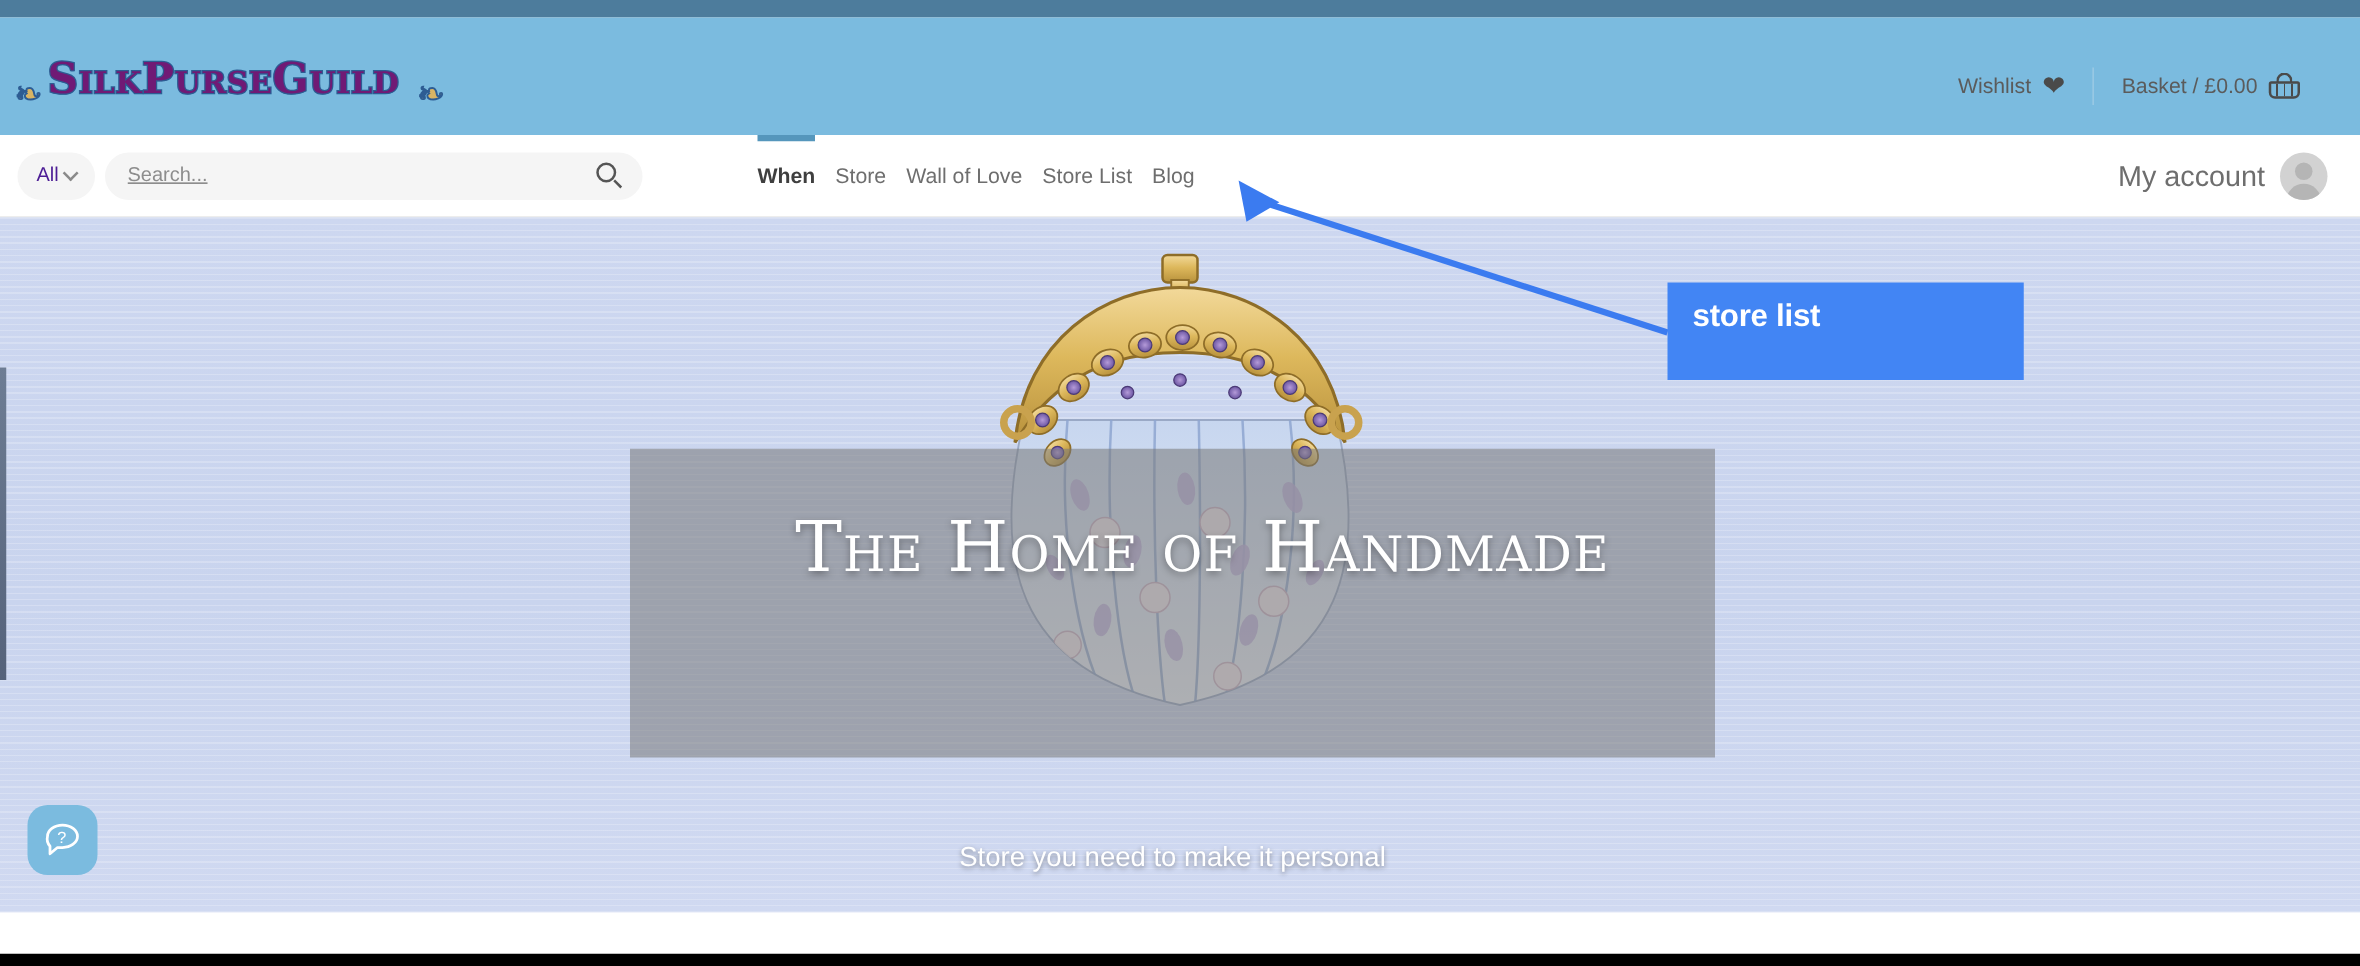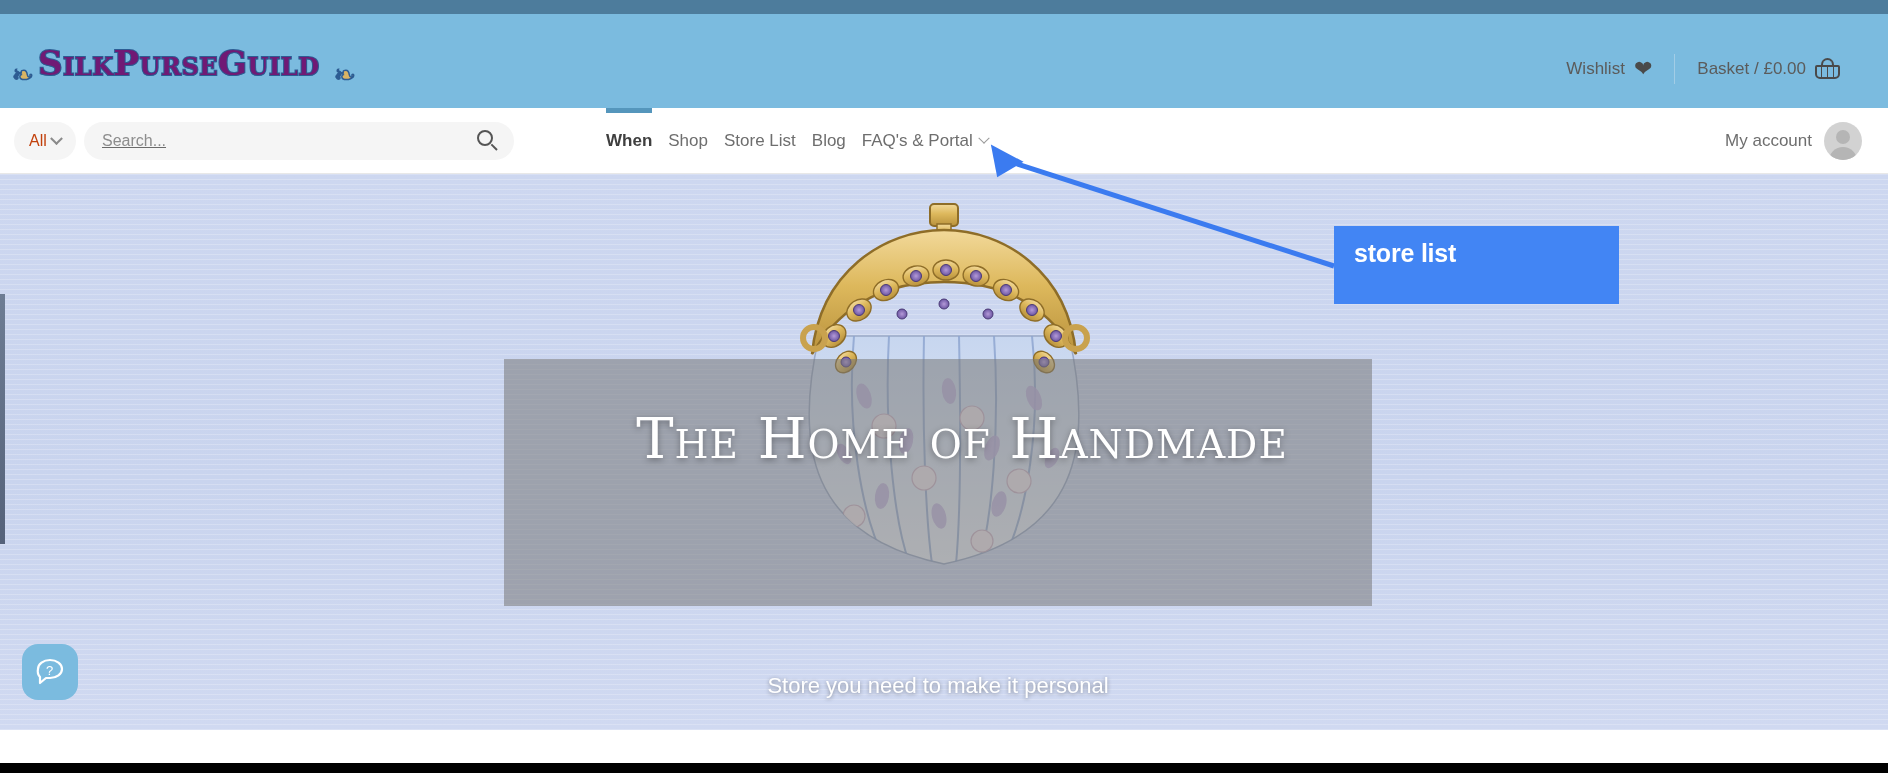--- a/index.html
+++ b/index.html
@@ -68,21 +68,21 @@
   
   .navbar {
     position: absolute; top: 108px; left: 0; width: 1888px; height: 66px;
     background: #ffffff; border-bottom: 1px solid #e8e8e8;
   }
   .search-zone { position: absolute; left: 14px; top: 14px; display: flex; align-items: center; gap: 8px; }
   .all-pill {
     height: 38px; min-width: 62px; padding: 0 14px;
     background: #f5f5f5; border-radius: 19px;
     display: flex; align-items: center; justify-content: center; gap: 5px;
-    font-size: 16px; color: #c2410c; cursor: pointer;
+    font-size: 16px; color: #4c1d95; cursor: pointer;
   }
   .chev { display: inline-block; width: 9px; height: 9px;
           border-right: 2px solid #8a8a8a; border-bottom: 2px solid #8a8a8a;
           transform: rotate(45deg) translate(-2px,-2px); }
   .search-pill {
     position: relative; width: 430px; height: 38px;
     background: #f5f5f5; border-radius: 19px;
     display: flex; align-items: center; padding: 0 18px;
   }
   .search-pill input {
@@ -113,21 +113,21 @@
     height: 5px; background: #5596bc;
   }
   .nav-chev { display: inline-block; width: 8px; height: 8px; margin-left: 7px;
               border-right: 1.6px solid #9a9a9a; border-bottom: 1.6px solid #9a9a9a;
               transform: rotate(45deg) translate(-2px,-2px); }
 
   .account-zone {
     position: absolute; right: 26px; top: 14px;
     display: flex; align-items: center; gap: 12px; cursor: pointer;
   }
-  .account-label { font-size: 17px; color: #6e6e6e; }
+  .account-label { font-size: 23px; color: #6e6e6e; }
   .avatar {
     width: 38px; height: 38px; border-radius: 50%; background: #d2d2d2;
     position: relative; overflow: hidden;
   }
   .avatar::before { content: ""; position: absolute; top: 8px; left: 12px;
       width: 14px; height: 14px; border-radius: 50%; background: #b5b5b5; }
   .avatar::after { content: ""; position: absolute; top: 25px; left: 5px;
       width: 28px; height: 22px; border-radius: 14px 14px 0 0; background: #b5b5b5; }
 
   
@@ -238,31 +238,30 @@
             <span class="stem"></span>
         </span>
       </div>
     </div>
 
     <div class="mainnav">
       <div class="nav-item active">
         <span>When</span>
       </div>
       <div class="nav-item">
-        <span>Shop</span>
+        <span>Store</span>
+      </div>
+      <div class="nav-item">
+        <span>Wall of Love</span>
       </div>
       <div class="nav-item">
         <span>Store List</span>
       </div>
       <div class="nav-item">
         <span>Blog</span>
-      </div>
-      <div class="nav-item">
-        <span>FAQ's &amp; Portal</span>
-        <span class="nav-chev"></span>
       </div>
     </div>
 
     <div class="account-zone">
       <span class="account-label">My account</span>
       <span class="avatar"></span>
     </div>
   </div>
 
   <div class="hero">

